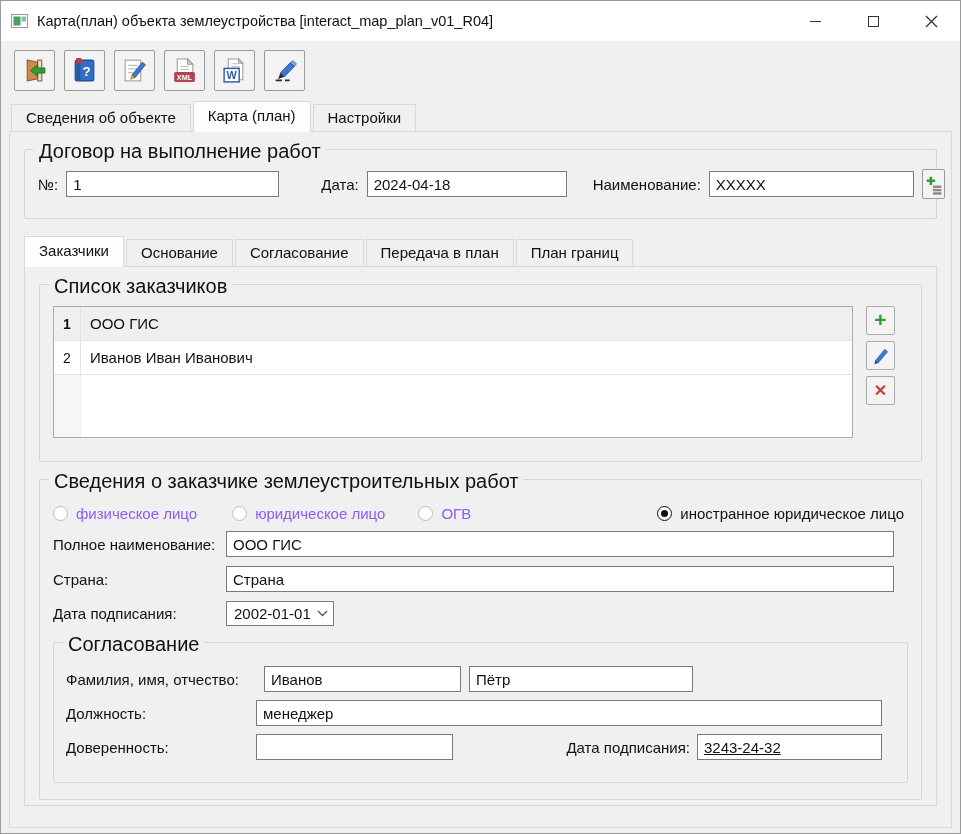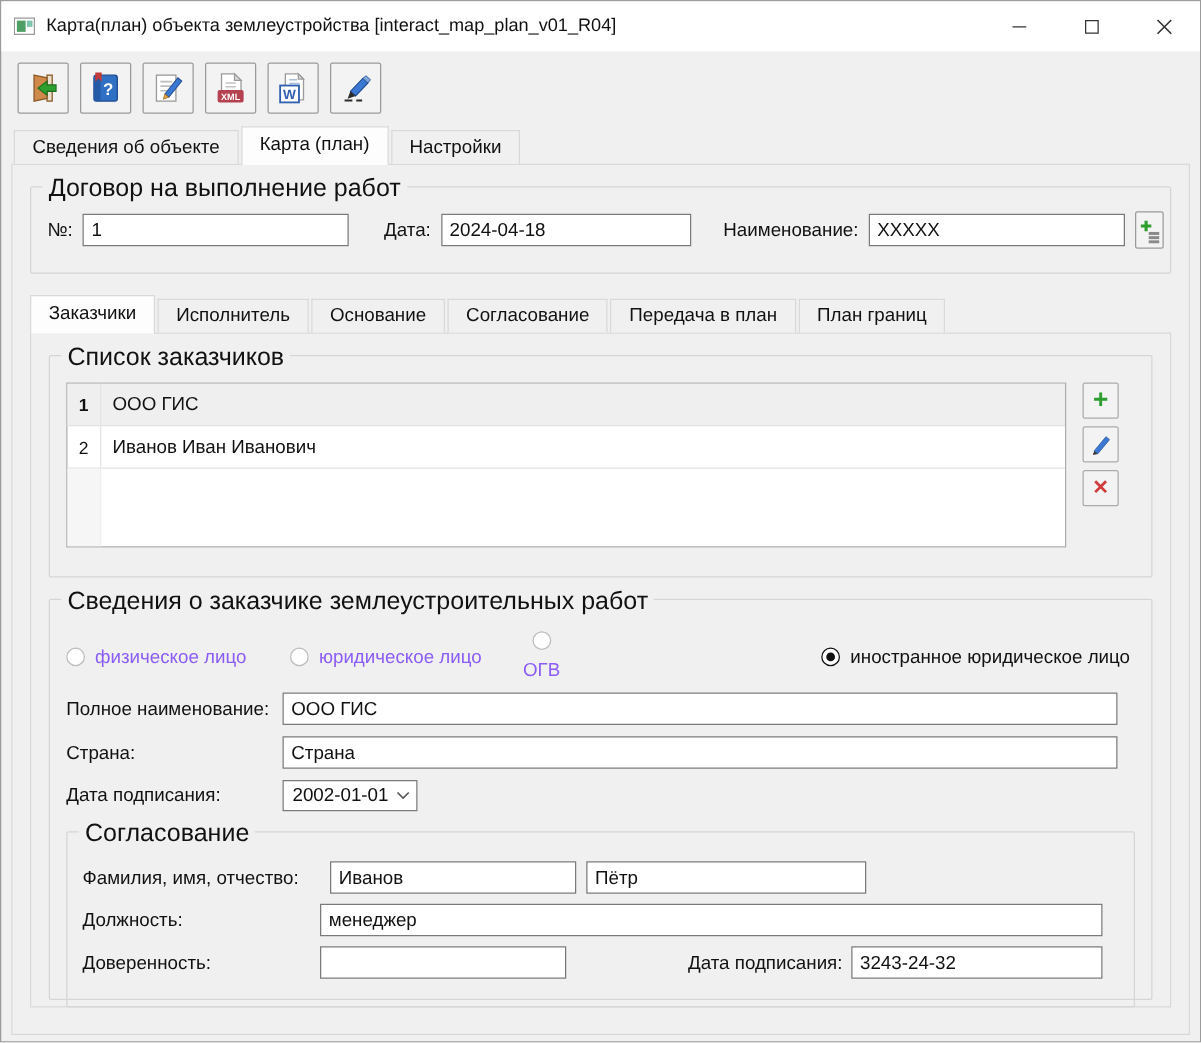--- a/index.html
+++ b/index.html
@@ -35,21 +35,21 @@
 
   .lbl { font-size: 15px; white-space: nowrap; }
   .inp { height: 26px; border: 1px solid #7a7a7a; background: #fff; font-size: 15px; padding: 0 6px;
          font-family: "Liberation Sans", sans-serif; color: #111; }
 
   
   .contract-box { margin: 17px 14px 0; height: 70px; padding: 0 13px; display: flex; align-items: center; gap: 8px; }
   .contract-box .num-inp { width: 220px; }
   .contract-box .date-inp { width: 200px; margin-right: 18px; }
   .contract-box .name-inp { width: 205px; }
-  .contract-box .date-lbl { margin-left: 20px; }
+  .contract-box .date-lbl { margin-left: 34px; }
   .add-db-btn { width: 28px; height: 30px; border: 1px solid #9a9a9a; background: #f3f3f3; border-radius: 2px;
                 margin-left: auto; display: flex; align-items: center; justify-content: center; }
 
   .subtabs-row { display: flex; margin: 20px 0 0 14px; position: relative; z-index: 2; }
   .sub-panel { margin: 0 14px; border: 1px solid #d9d9d9; background: #f0f0f0; height: 540px; }
 
   
   .customers-box { margin: 17px 14px 0; height: 178px; }
   .customers-content { display: flex; gap: 13px; padding: 21px 9px 0 13px; }
   .cust-table { width: 800px; height: 132px; border: 1px solid #ababab; background: #fff;
@@ -66,21 +66,21 @@
                 display: flex; align-items: center; justify-content: center; }
   .plus-glyph { color: #2e9e2e; font-size: 21px; font-weight: bold; line-height: 1; margin-top: -2px; }
   .cross-glyph { color: #d03c3c; font-size: 16px; font-weight: bold; line-height: 1; }
 
   
   .details-box { margin: 17px 14px 0; height: 321px; padding: 0 13px; }
   .radio-row { display: flex; align-items: center; margin-top: 25px; }
   .radio-item { display: flex; align-items: center; gap: 8px; font-size: 15px; }
   .radio-item.disabled { color: #8b5cf6; }
   .radio-2 { margin-left: 35px; }
-  .radio-3 { margin-left: 33px; flex-direction: column; }
+  .radio-3 { margin-left: 33px; }
   .radio-4 { margin-left: auto; margin-right: 4px; }
   .radio-circle { width: 15px; height: 15px; border-radius: 50%; border: 1px solid #777; background: #fff; flex: 0 0 auto; }
   .disabled .radio-circle { border-color: #bdbdbd; }
   .radio-circle.checked { border-color: #111; position: relative; }
   .radio-circle.checked::after { content: ""; position: absolute; left: 3px; top: 3px; right: 3px; bottom: 3px;
                                  border-radius: 50%; background: #111; }
 
   .field-row { display: flex; align-items: center; margin-top: 9px; margin-right: 14px; }
   .field-label { width: 173px; flex: 0 0 auto; }
   .full-inp { flex: 1; }
@@ -92,21 +92,21 @@
   .rep-box { margin: 16px 0 0; height: 141px; padding: 0 12px; }
   .rep-row { display: flex; align-items: center; margin-right: 13px; }
   .fio-row { margin-top: 23px; gap: 8px; }
   .rep-label { width: 190px; flex: 0 0 auto; }
   .fio-1 { width: 197px; } .fio-2 { width: 224px; } .fio-3 { flex: 1; }
   .pos-row { margin-top: 8px; }
   .pos-inp { flex: 1; }
   .poa-row { margin-top: 8px; }
   .poa-inp { width: 197px; }
   .date2-lbl { margin-left: auto; padding-right: 7px; }
-  .date2-inp { width: 201px; }
+  .date2-inp { width: 185px; text-decoration: underline; }
 </style>
 </head>
 <body>
 
 <div class="window">
 
   <div class="titlebar">
     <span class="app-icon">
       <svg width="18" height="16" viewBox="0 0 18 16">
         <rect x="0.5" y="1.5" width="16" height="13" fill="#fff" stroke="#9a9a9a"></rect>
@@ -203,21 +203,20 @@
           <path d="M3.5 6.5 h8 M7.5 2.5 v8" stroke="#2e9e2e" stroke-width="2.4" fill="none"></path>
           <rect x="9.5" y="11" width="8" height="2.3" fill="#8a8a8a"></rect>
           <rect x="9.5" y="14.2" width="8" height="2.3" fill="#8a8a8a"></rect>
           <rect x="9.5" y="17.4" width="8" height="2.3" fill="#8a8a8a"></rect>
         </svg>
       </div>
     </div>
 
     <div class="subtabs-row">
       <div class="tab active">Заказчики</div>
-      <div class="tab">Исполнитель</div>
       <div class="tab">Основание</div>
       <div class="tab">Согласование</div>
       <div class="tab">Передача в план</div>
       <div class="tab">План границ</div>
     </div>
 
     <div class="sub-panel">
 
       <div class="groupbox customers-box">
         <span class="gb-title">Список заказчиков</span>

